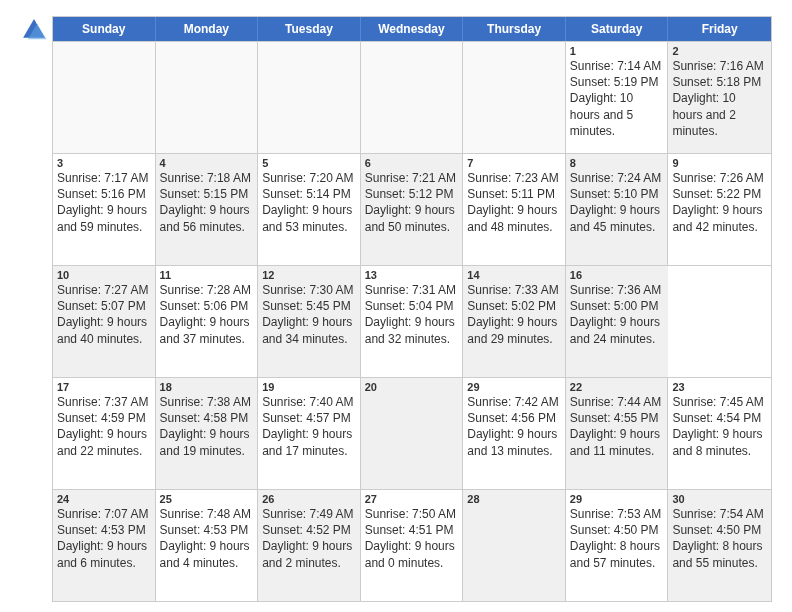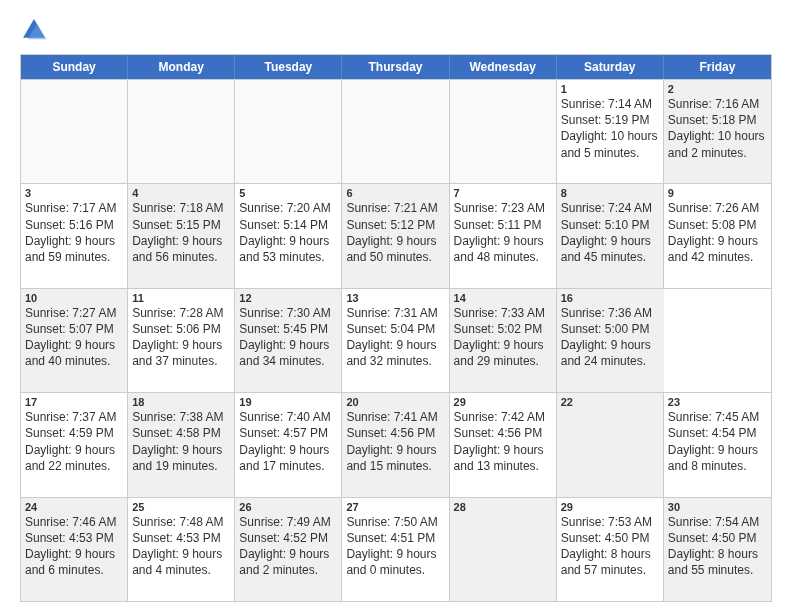--- a/index.html
+++ b/index.html
@@ -8,21 +8,20 @@
       background: #fff;
       width: 792px;
       height: 612px;
       overflow: hidden;
     }
     .page {
       width: 792px;
       height: 612px;
       padding: 16px 20px 10px 20px;
       display: flex;
-      flex-direction: column;
     }
     .header {
       display: flex;
       align-items: flex-start;
       justify-content: space-between;
       margin-bottom: 10px;
     }
     .logo {
       display: flex;
       align-items: center;
@@ -124,22 +123,22 @@
       <div class="main-title"></div>
       <div class="subtitle"></div>
     </div>
   </div>
 
   <div class="calendar">
     <div class="cal-header" id="cal-header-row">
         <div class="cal-header-cell">Sunday</div>
         <div class="cal-header-cell">Monday</div>
         <div class="cal-header-cell">Tuesday</div>
+        <div class="cal-header-cell">Wednesday</div>
         <div class="cal-header-cell">Thursday</div>
-        <div class="cal-header-cell">Wednesday</div>
         <div class="cal-header-cell">Saturday</div>
         <div class="cal-header-cell">Friday</div>
       </div>
     <div class="cal-body" id="cal-body">
         <div class="cal-row">
           <div class="cal-cell empty"></div>
           <div class="cal-cell empty"></div>
           <div class="cal-cell empty"></div>
           <div class="cal-cell empty"></div>
           <div class="cal-cell empty"></div>
@@ -197,21 +196,21 @@
           <div class="cal-cell shaded">
             <div class="day-num">8</div>
             <div class="day-info">Sunrise: 7:24 AM
 Sunset: 5:10 PM
 Daylight: 9 hours
 and 45 minutes.</div>
           </div>
           <div class="cal-cell">
             <div class="day-num">9</div>
             <div class="day-info">Sunrise: 7:26 AM
-Sunset: 5:08 PM
+Sunset: 5:22 PM
 Daylight: 9 hours
 and 42 minutes.</div>
           </div>
         </div>
         <div class="cal-row">
           <div class="cal-cell shaded">
             <div class="day-num">10</div>
             <div class="day-info">Sunrise: 7:27 AM
 Sunset: 5:07 PM
 Daylight: 9 hours
@@ -270,47 +269,47 @@
           </div>
           <div class="cal-cell">
             <div class="day-num">19</div>
             <div class="day-info">Sunrise: 7:40 AM
 Sunset: 4:57 PM
 Daylight: 9 hours
 and 17 minutes.</div>
           </div>
           <div class="cal-cell shaded">
             <div class="day-num">20</div>
-            <div class="day-info">Sunrise: 7:41 AM
-Sunset: 4:56 PM
-Daylight: 9 hours
-and 15 minutes.</div>
           </div>
           <div class="cal-cell">
             <div class="day-num">29</div>
             <div class="day-info">Sunrise: 7:42 AM
 Sunset: 4:56 PM
 Daylight: 9 hours
 and 13 minutes.</div>
           </div>
           <div class="cal-cell shaded">
             <div class="day-num">22</div>
+            <div class="day-info">Sunrise: 7:44 AM
+Sunset: 4:55 PM
+Daylight: 9 hours
+and 11 minutes.</div>
           </div>
           <div class="cal-cell">
             <div class="day-num">23</div>
             <div class="day-info">Sunrise: 7:45 AM
 Sunset: 4:54 PM
 Daylight: 9 hours
 and 8 minutes.</div>
           </div>
         </div>
         <div class="cal-row">
           <div class="cal-cell shaded">
             <div class="day-num">24</div>
-            <div class="day-info">Sunrise: 7:46 AM
+            <div class="day-info">Sunrise: 7:07 AM
 Sunset: 4:53 PM
 Daylight: 9 hours
 and 6 minutes.</div>
           </div>
           <div class="cal-cell">
             <div class="day-num">25</div>
             <div class="day-info">Sunrise: 7:48 AM
 Sunset: 4:53 PM
 Daylight: 9 hours
 and 4 minutes.</div>

